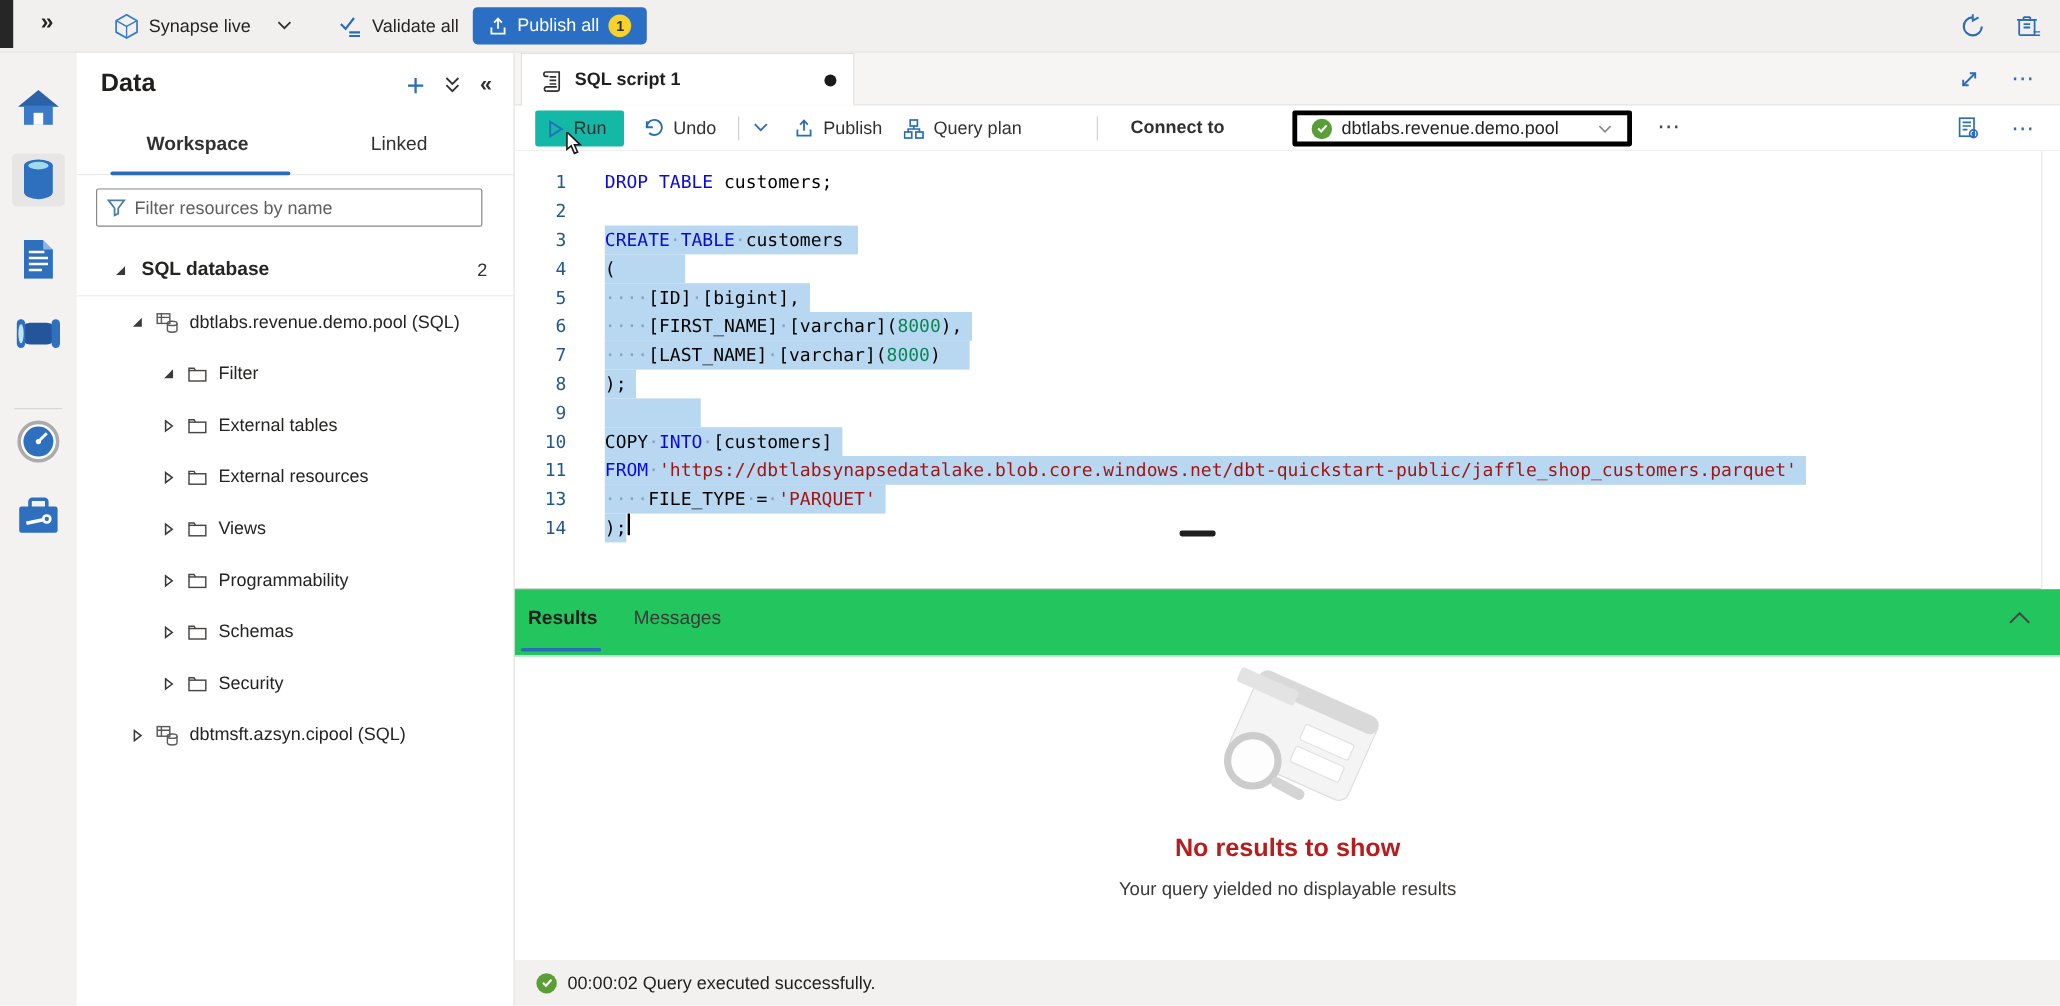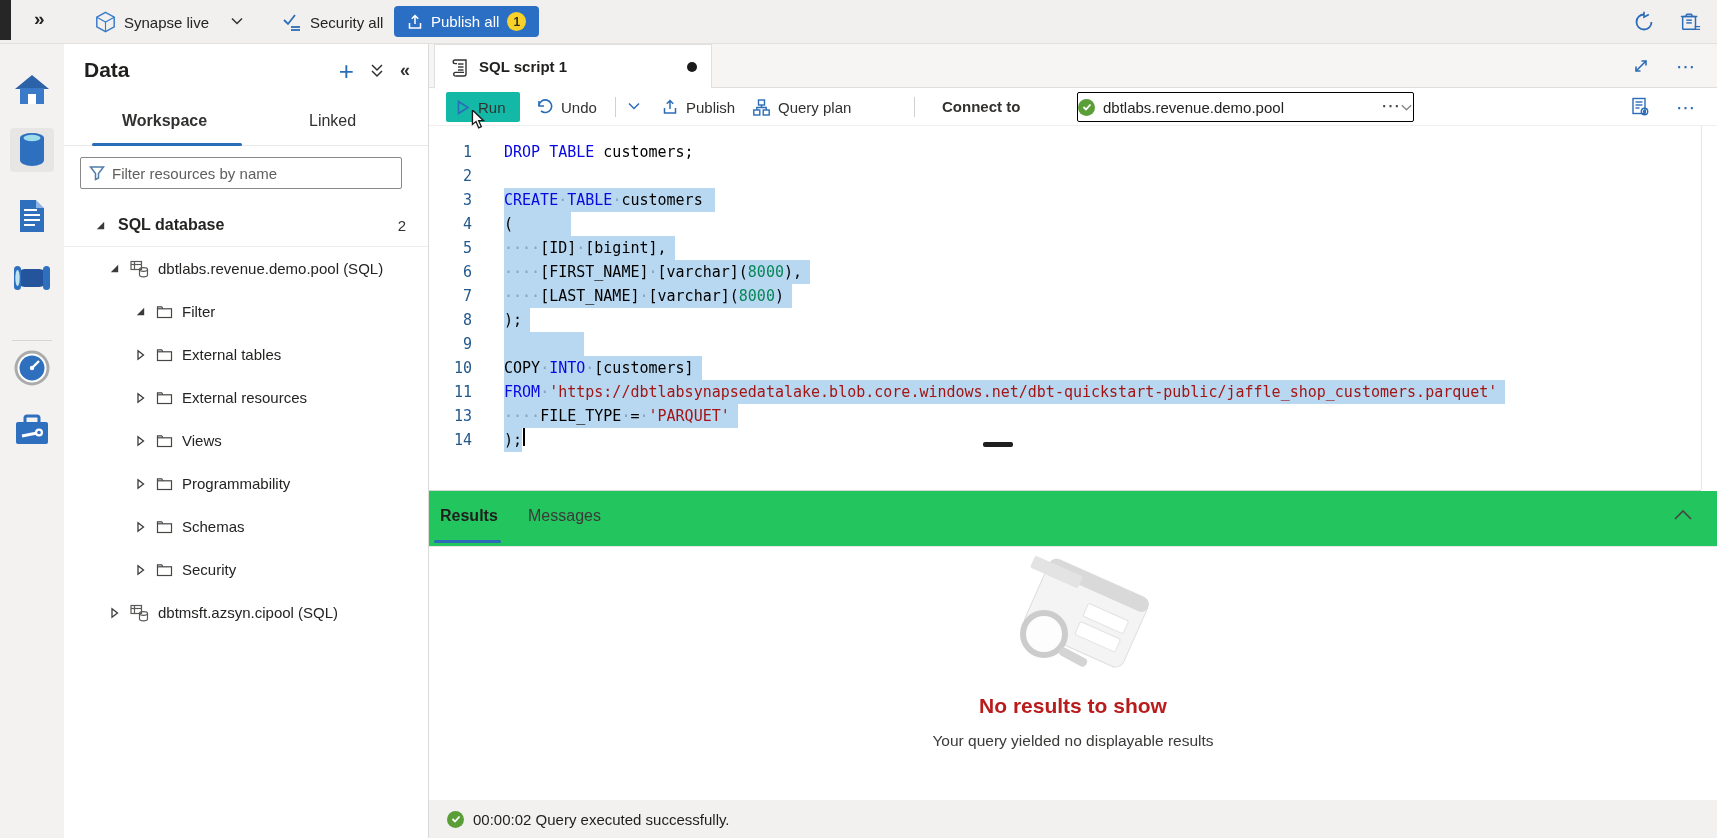--- a/index.html
+++ b/index.html
@@ -55,21 +55,21 @@
 
   #toolbar { position:absolute; left:0; top:44px; width:1288px; height:38px; background:#fff; border-bottom:1px solid #f0efee; display:flex; align-items:center; }
   .tb-btn { display:flex; align-items:center; gap:8px; font-size:15px; color:#323130; cursor:pointer; height:30px; padding:0 6px; }
   #run-btn { position:absolute; left:17px; top:4px; width:74px; background:#14b8a6; border-radius:2px; padding-left:10px; }
   #undo-btn { position:absolute; left:101px; top:4px; }
   .v-div { position:absolute; top:9px; width:1px; height:20px; background:#d2d0ce; }
   #chevron-more-run { position:absolute; left:198px; top:11px; cursor:pointer; }
   #publish-btn { position:absolute; left:227px; top:4px; }
   #queryplan-btn { position:absolute; left:318px; top:4px; }
   #connect-label { position:absolute; left:513px; top:10px; font-size:15px; font-weight:600; color:#323130; }
-  #connect-dd { position:absolute; left:648px; top:4px; width:337px; height:30px; border:1px solid #000000; border-radius:2px; background:#fff; display:flex; align-items:center; padding:0 0; gap:8px; cursor:pointer; }
+  #connect-dd { position:absolute; left:648px; top:4px; width:283px; height:30px; border:4px solid #000000; border-radius:2px; background:#fff; display:flex; align-items:center; padding:0 12px; gap:8px; cursor:pointer; }
   #connect-value { font-size:15px; color:#252423; flex:1; white-space:nowrap; overflow:hidden; }
   .more-h { font-size:19px; color:#484644; letter-spacing:2px; cursor:pointer; }
   #toolbar-more { position:absolute; left:952px; top:6px; }
   #toolbar-right { position:absolute; right:20px; top:0; height:38px; display:flex; align-items:center; gap:26px; }
   .more-blue { color:var(--accent,#2b6cb8); }
 
   
   #editor { position:absolute; left:0; top:82px; width:1288px; height:364px; background:#fff; overflow:hidden; cursor:text; }
   #code-lines { position:absolute; left:0; top:14px; width:100%; font-family:"DejaVu Sans Mono", monospace; font-size:15px; }
   .code-line { height:24px; line-height:24px; white-space:pre; display:flex; }
@@ -128,21 +128,21 @@
   </span>
 
   <div class="tb-item" id="validate-item">
     <span>
       <svg width="20" height="20" viewBox="0 0 20 20" fill="none" stroke="#2b6cb8" stroke-width="1.8">
         <polyline points="2,8 6,12 13,3"></polyline>
         <line x1="9" y1="15" x2="18" y2="15"></line>
           <line x1="9" y1="18" x2="18" y2="18"></line>
       </svg>
     </span>
-    <span>Security all</span>
+    <span>Validate all</span>
   </div>
 
   <button id="publish-all-btn">
     <span>
       <svg width="16" height="16" viewBox="0 0 16 16" fill="none" stroke="#fff" stroke-width="1.5">
         <path d="M8 10 V2 M4.8 4.8 L8 1.5 L11.2 4.8"></path>
           <path d="M2.5 9 v5 h11 v-5"></path>
       </svg>
     </span>
     <span>Publish all</span>
@@ -493,21 +493,21 @@
   </div>
 
   <div id="editor">
     <div id="code-lines">
         <div class="code-line"><span class="ln">1</span><span class="lc" style="padding-right: 0px;"><span class="t-k">DROP</span><span class="t-d"> </span><span class="t-k">TABLE</span><span class="t-d"> customers;</span></span></div>
         <div class="code-line"><span class="ln">2</span><span class="lc" style="padding-right: 0px;"></span></div>
         <div class="code-line"><span class="ln">3</span><span class="lc sel" style="padding-right: 12px;"><span class="t-k">CREATE</span><span class="t-w">·</span><span class="t-k">TABLE</span><span class="t-w">·</span><span class="t-d">customers</span></span></div>
         <div class="code-line"><span class="ln">4</span><span class="lc sel" style="padding-right: 58px;"><span class="t-d">(</span></span></div>
         <div class="code-line"><span class="ln">5</span><span class="lc sel" style="padding-right: 8px;"><span class="t-w">····</span><span class="t-d">[ID]</span><span class="t-w">·</span><span class="t-d">[bigint],</span></span></div>
         <div class="code-line"><span class="ln">6</span><span class="lc sel" style="padding-right: 8px;"><span class="t-w">····</span><span class="t-d">[FIRST_NAME]</span><span class="t-w">·</span><span class="t-d">[varchar](</span><span class="t-n">8000</span><span class="t-d">),</span></span></div>
-        <div class="code-line"><span class="ln">7</span><span class="lc sel" style="padding-right: 8px;"><span class="t-w">····</span><span class="t-d">[LAST_NAME]</span><span class="t-w">·</span><span class="t-d">[varchar](</span><span class="t-n">8000</span><span class="t-d">)</span></span></div>
+        <div class="code-line"><span class="ln">7</span><span class="lc sel" style="padding-right: 24px;"><span class="t-w">····</span><span class="t-d">[LAST_NAME]</span><span class="t-w">·</span><span class="t-d">[varchar](</span><span class="t-n">8000</span><span class="t-d">)</span></span></div>
         <div class="code-line"><span class="ln">8</span><span class="lc sel" style="padding-right: 8px;"><span class="t-d">);</span></span></div>
         <div class="code-line"><span class="ln">9</span><span class="lc sel" style="padding-right: 8px; min-width: 80px;"></span></div>
         <div class="code-line"><span class="ln">10</span><span class="lc sel" style="padding-right: 8px;"><span class="t-d">COPY</span><span class="t-w">·</span><span class="t-k">INTO</span><span class="t-w">·</span><span class="t-d">[customers]</span></span></div>
         <div class="code-line"><span class="ln">11</span><span class="lc sel" style="padding-right: 8px;"><span class="t-k">FROM</span><span class="t-w">·</span><span class="t-s">'https://dbtlabsynapsedatalake.blob.core.windows.net/dbt-quickstart-public/jaffle_shop_customers.parquet'</span></span></div>
         <div class="code-line"><span class="ln">13</span><span class="lc sel" style="padding-right: 8px;"><span class="t-w">····</span><span class="t-d">FILE_TYPE</span><span class="t-w">·</span><span class="t-d">=</span><span class="t-w">·</span><span class="t-s">'PARQUET'</span></span></div>
         <div class="code-line"><span class="ln">14</span><span class="lc sel" style="padding-right: 0px;"><span class="t-d">);</span></span><span class="caret"></span></div>
       </div>
     <div id="scroll-track"></div>
 
   </div>

